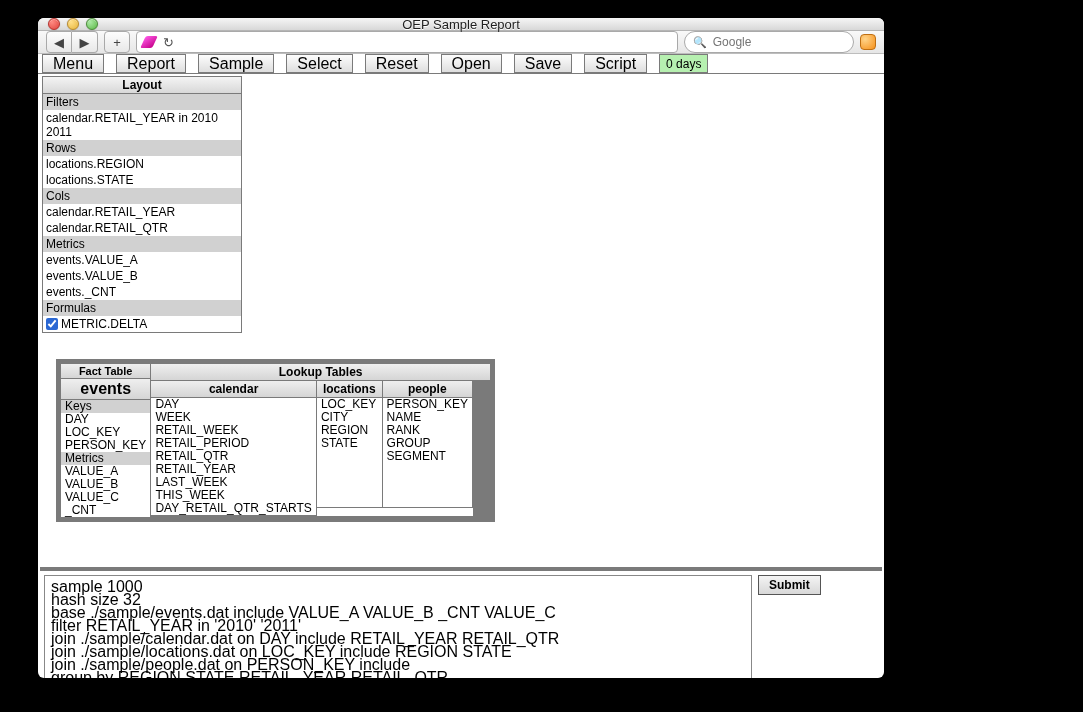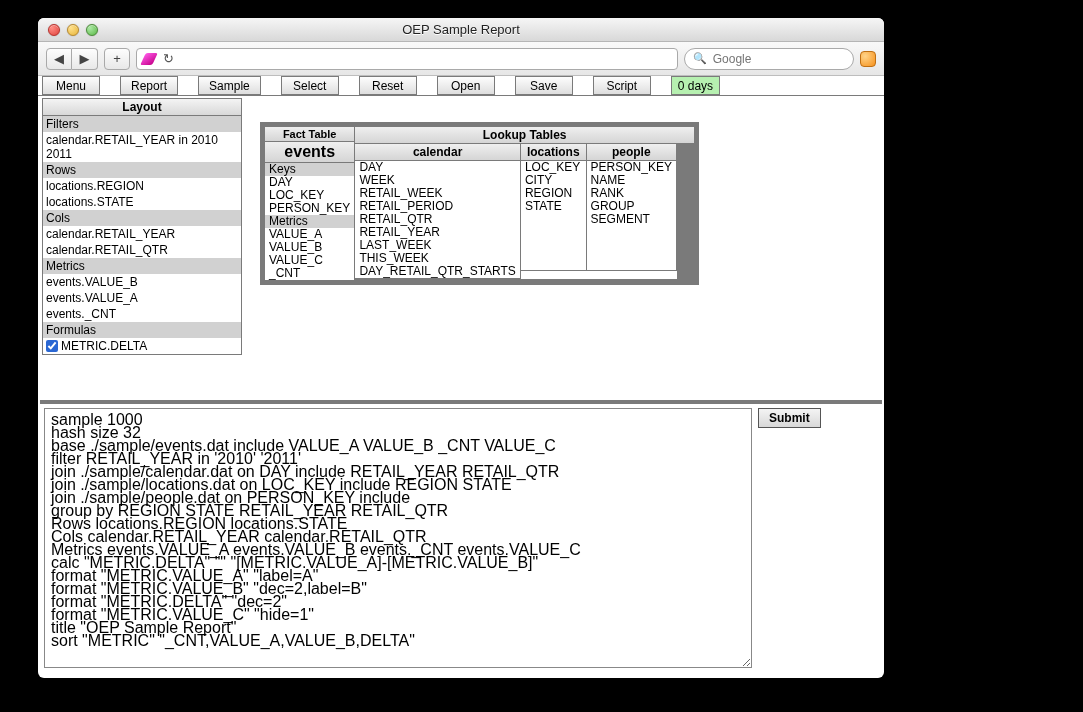--- a/index.html
+++ b/index.html
@@ -57,27 +57,27 @@
   .rss { width:16px; height:16px; border-radius:4px; background:radial-gradient(circle at 30% 30%,#ffd48a,#f6911b); position:relative; border:1px solid #bf6f13;}
 
   
   .menubar {
     display:flex; height:20px; border-bottom:1px solid #7a7a7a; background:#fff;
     padding-left:4px; align-items:stretch;
   }
   .menubar .mitem {
     border:1px solid #7a7a7a; background:linear-gradient(#fdfdfd,#dedede);
     min-width:58px; padding:0 10px; display:flex; align-items:center; justify-content:center;
-    font-size:12px; margin-right:20px;
+    font-size:16px; margin-right:12px;
   }
   .menubar .badge { background:#b6f0b0; border:1px solid #7a7a7a; padding:0 6px; display:flex; align-items:center; font-size:12px; }
 
   
   .content { flex:0 0 auto; display:flex; flex-direction:column; }
-  .upper { display:flex; align-items:flex-start; }
+  .upper { display:flex; align-items:flex-start;flex-direction:column; }
   .layoutbox { width:200px; margin:2px 0 0 4px; }
   .layoutbox .lthead { background:linear-gradient(#f4f4f4,#d8d8d8); border:1px solid #7a7a7a; font-weight:bold; text-align:center; font-size:12px; padding:1px 0;}
   .layoutbox .llist { border:1px solid #7a7a7a; border-top:none; font-size:12px; }
   .llist .grp { background:#d1d1d1; padding:1px 3px; }
   .llist .itm { padding:1px 3px; display:flex; align-items:center; gap:3px;}
   .llist .itm input[type=checkbox]{ width:12px; height:12px; accent-color:#2a67d3;}
 
   .tables { margin:26px 0 0 18px; border:4px solid #7a7a7a; display:flex; align-items:flex-start; background:#7a7a7a;}
   .ftcol { background:#fff; }
   .ftcol .hd { background:linear-gradient(#efefef,#d5d5d5); border:1px solid #7a7a7a; font-weight:bold; text-align:center; font-size:11px; padding:1px 6px; }
@@ -170,24 +170,24 @@
             </div>
           <div class="grp">Cols</div>
           <div class="itm">
               <span>calendar.RETAIL_YEAR</span>
             </div>
           <div class="itm">
               <span>calendar.RETAIL_QTR</span>
             </div>
           <div class="grp">Metrics</div>
           <div class="itm">
+              <span>events.VALUE_A</span>
+            </div>
+          <div class="itm">
               <span>events.VALUE_B</span>
-            </div>
-          <div class="itm">
-              <span>events.VALUE_A</span>
             </div>
           <div class="itm">
               <span>events._CNT</span>
             </div>
           <div class="grp">Formulas</div>
           <div class="itm">
             <input type="checkbox" checked="" style="">
             <span>METRIC.DELTA</span>
           </div>
         </div>

